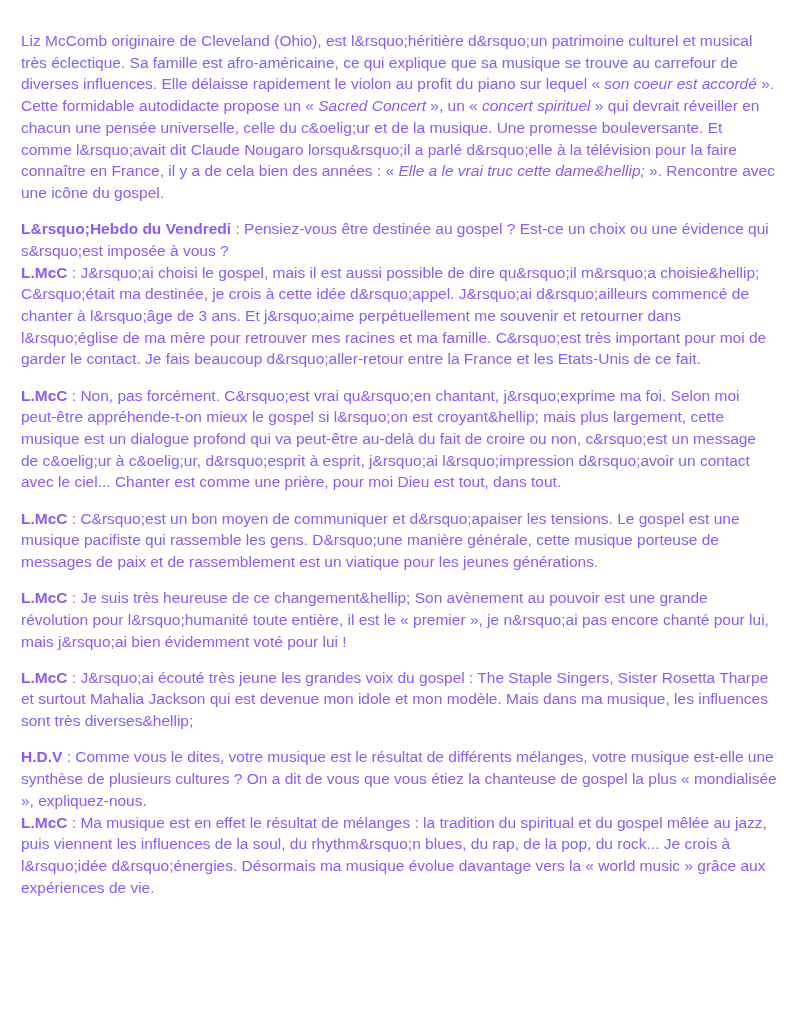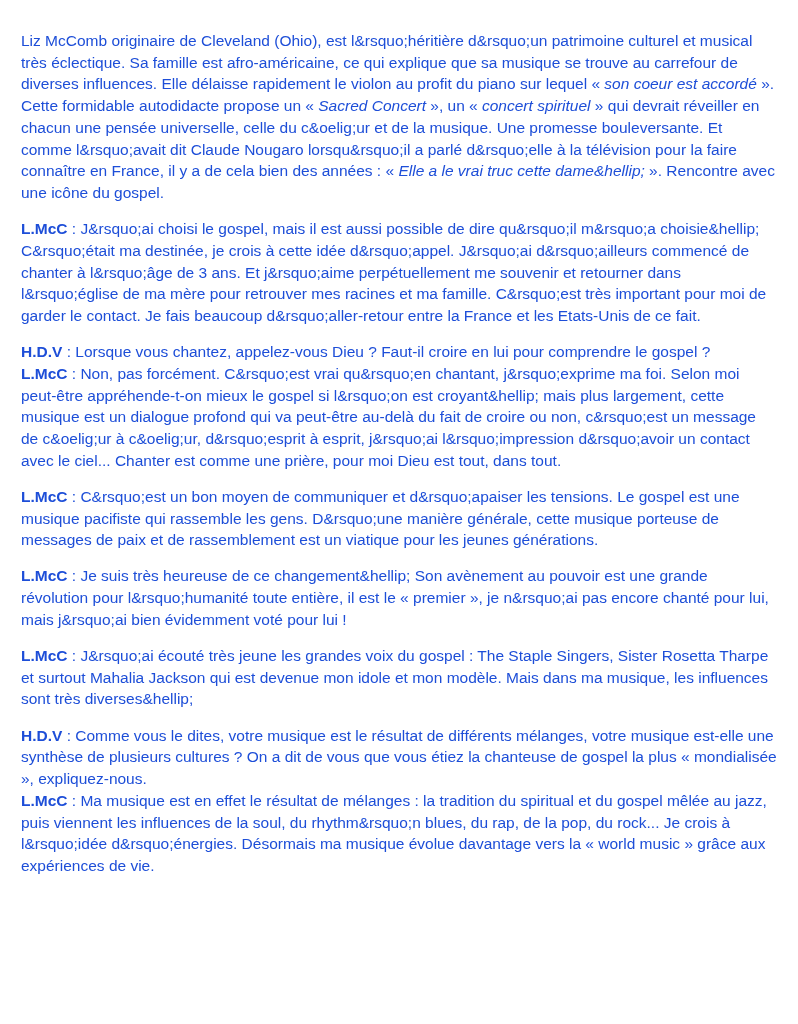--- a/index.html
+++ b/index.html
@@ -13,21 +13,21 @@
     overflow: hidden;
   }
   .doc {
     box-sizing: border-box;
     width: 798px;
     height: 1024px;
     padding: 30px 21px 0 21px;
     font-family: "Liberation Sans", "DejaVu Sans", sans-serif;
     font-size: 15.5px;
     line-height: 21.7px;
-    color: #1d4ed8;
+    color: #8b5cf6;
     background: #ffffff;
     text-align: left;
     word-spacing: normal;
   }
   .block {
     margin: 0 0 14.5px 0;
   }
   .block p {
     margin: 0;
     padding: 0;
@@ -37,24 +37,24 @@
   .run.italic { font-weight: 400; font-style: italic; }
 </style>
 </head>
 <body>
 
 <article class="doc">
     <section class="block">
       <p><span class="run normal">Liz McComb originaire de Cleveland (Ohio), est l&amp;rsquo;héritière d&amp;rsquo;un patrimoine culturel et musical très éclectique. Sa famille est afro-américaine, ce qui explique que sa musique se trouve au carrefour de diverses influences. Elle délaisse rapidement le violon au profit du piano sur lequel « </span><span class="run italic">son coeur est accordé</span><span class="run normal"> ». Cette formidable autodidacte propose un « </span><span class="run italic">Sacred Concert</span><span class="run normal"> », un « </span><span class="run italic">concert spirituel</span><span class="run normal"> » qui devrait réveiller en chacun une pensée universelle, celle du c&amp;oelig;ur et de la musique. Une promesse bouleversante. Et comme l&amp;rsquo;avait dit Claude Nougaro lorsqu&amp;rsquo;il a parlé d&amp;rsquo;elle à la télévision pour la faire connaître en France, il y a de cela bien des années : « </span><span class="run italic">Elle a le vrai truc cette dame&amp;hellip;</span><span class="run normal"> ». Rencontre avec une icône du gospel.</span></p>
     </section>
     <section class="block">
+      <p><span class="run bold">L&amp;rsquo;Hebdo du Vendredi</span><span class="run normal"> : Pensiez-vous être destinée au gospel ? Est-ce un choix ou une évidence qui s&amp;rsquo;est imposée à vous ?</span></p>
       <p><span class="run bold">L.McC</span><span class="run normal"> : J&amp;rsquo;ai choisi le gospel, mais il est aussi possible de dire qu&amp;rsquo;il m&amp;rsquo;a choisie&amp;hellip; C&amp;rsquo;était ma destinée, je crois à cette idée d&amp;rsquo;appel. J&amp;rsquo;ai d&amp;rsquo;ailleurs commencé de chanter à l&amp;rsquo;âge de 3 ans. Et j&amp;rsquo;aime perpétuellement me souvenir et retourner dans l&amp;rsquo;église de ma mère pour retrouver mes racines et ma famille. C&amp;rsquo;est très important pour moi de garder le contact. Je fais beaucoup d&amp;rsquo;aller-retour entre la France et les Etats-Unis de ce fait.</span></p>
     </section>
     <section class="block">
-      <p><span class="run bold">H.D.V</span><span class="run normal"> : Lorsque vous chantez, appelez-vous Dieu ? Faut-il croire en lui pour comprendre le gospel ?</span></p>
       <p><span class="run bold">L.McC</span><span class="run normal"> : Non, pas forcément. C&amp;rsquo;est vrai qu&amp;rsquo;en chantant, j&amp;rsquo;exprime ma foi. Selon moi peut-être appréhende-t-on mieux le gospel si l&amp;rsquo;on est croyant&amp;hellip; mais plus largement, cette musique est un dialogue profond qui va peut-être au-delà du fait de croire ou non, c&amp;rsquo;est un message de c&amp;oelig;ur à c&amp;oelig;ur, d&amp;rsquo;esprit à esprit, j&amp;rsquo;ai l&amp;rsquo;impression d&amp;rsquo;avoir un contact avec le ciel... Chanter est comme une prière, pour moi Dieu est tout, dans tout.</span></p>
     </section>
     <section class="block">
       <p><span class="run bold">L.McC</span><span class="run normal"> : C&amp;rsquo;est un bon moyen de communiquer et d&amp;rsquo;apaiser les tensions. Le gospel est une musique pacifiste qui rassemble les gens. D&amp;rsquo;une manière générale, cette musique porteuse de messages de paix et de rassemblement est un viatique pour les jeunes générations.</span></p>
     </section>
     <section class="block">
       <p><span class="run bold">L.McC</span><span class="run normal"> : Je suis très heureuse de ce changement&amp;hellip; Son avènement au pouvoir est une grande révolution pour l&amp;rsquo;humanité toute entière, il est le « premier », je n&amp;rsquo;ai pas encore chanté pour lui, mais j&amp;rsquo;ai bien évidemment voté pour lui !</span></p>
     </section>
     <section class="block">
       <p><span class="run bold">L.McC</span><span class="run normal"> : J&amp;rsquo;ai écouté très jeune les grandes voix du gospel : The Staple Singers, Sister Rosetta Tharpe et surtout Mahalia Jackson qui est devenue mon idole et mon modèle. Mais dans ma musique, les influences sont très diverses&amp;hellip;</span></p>

